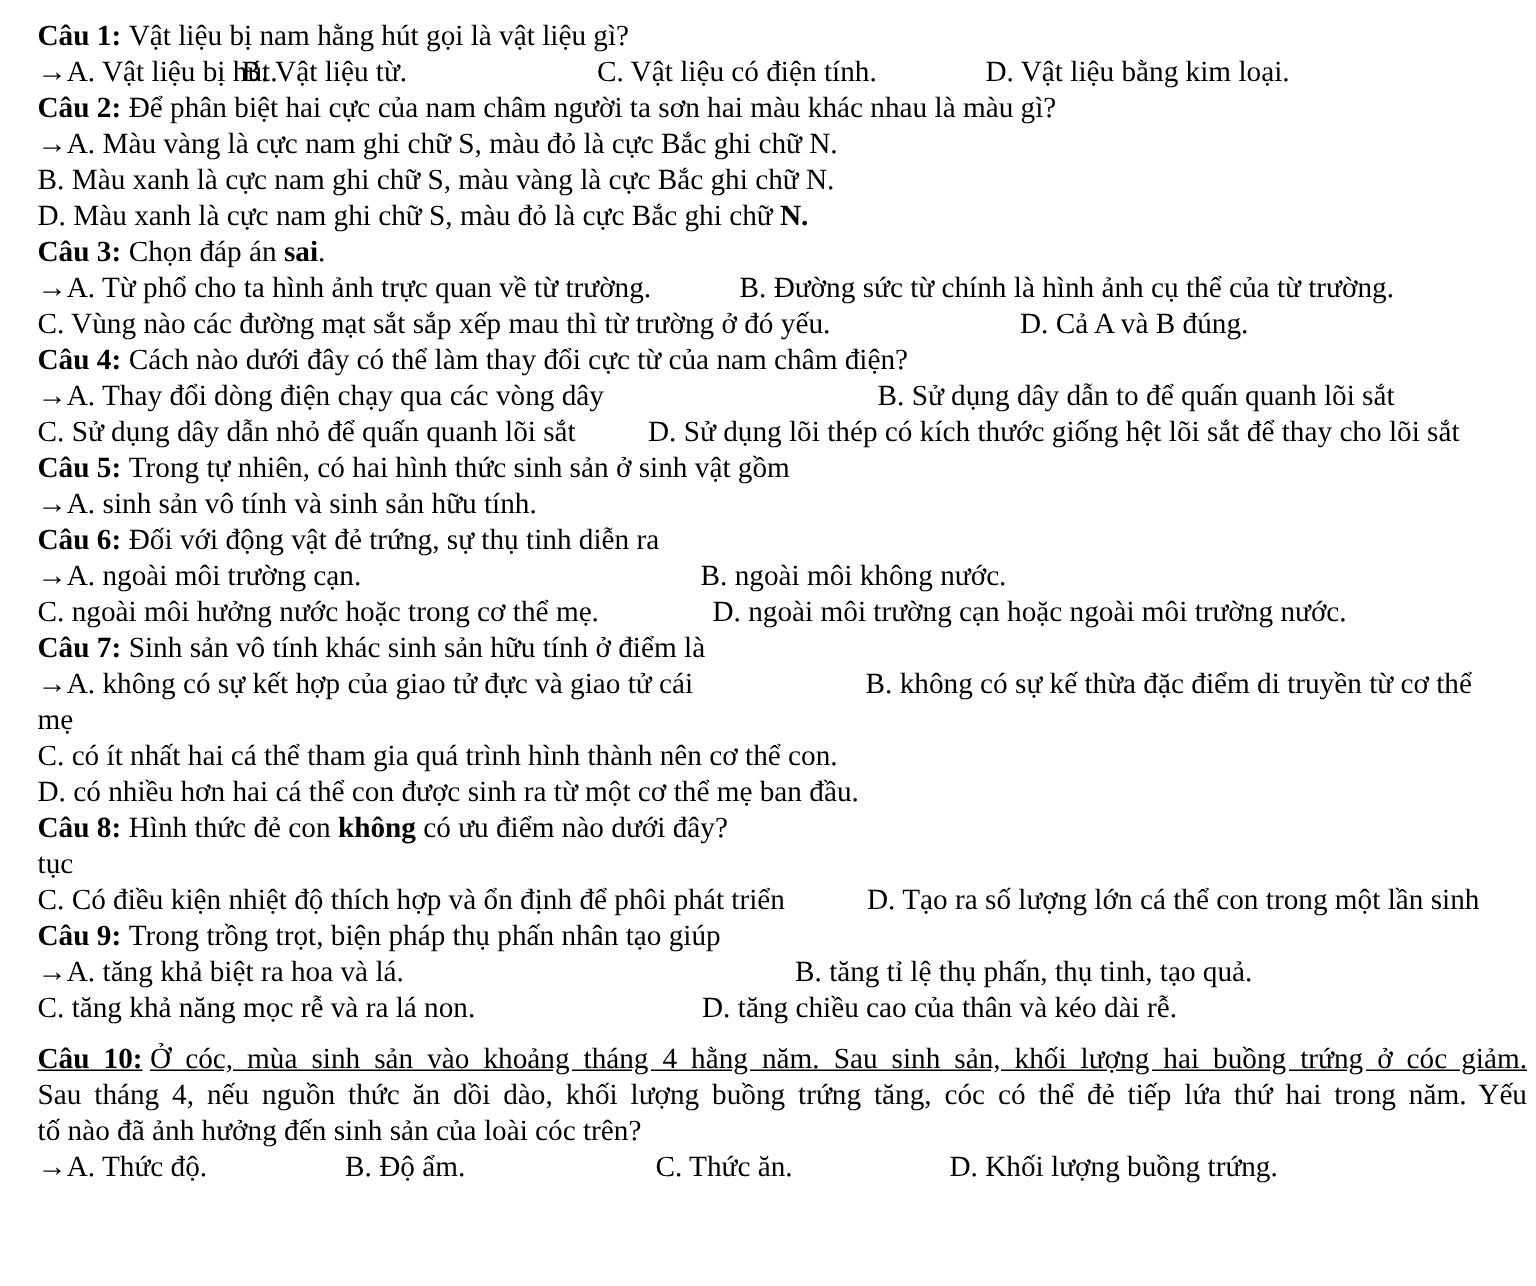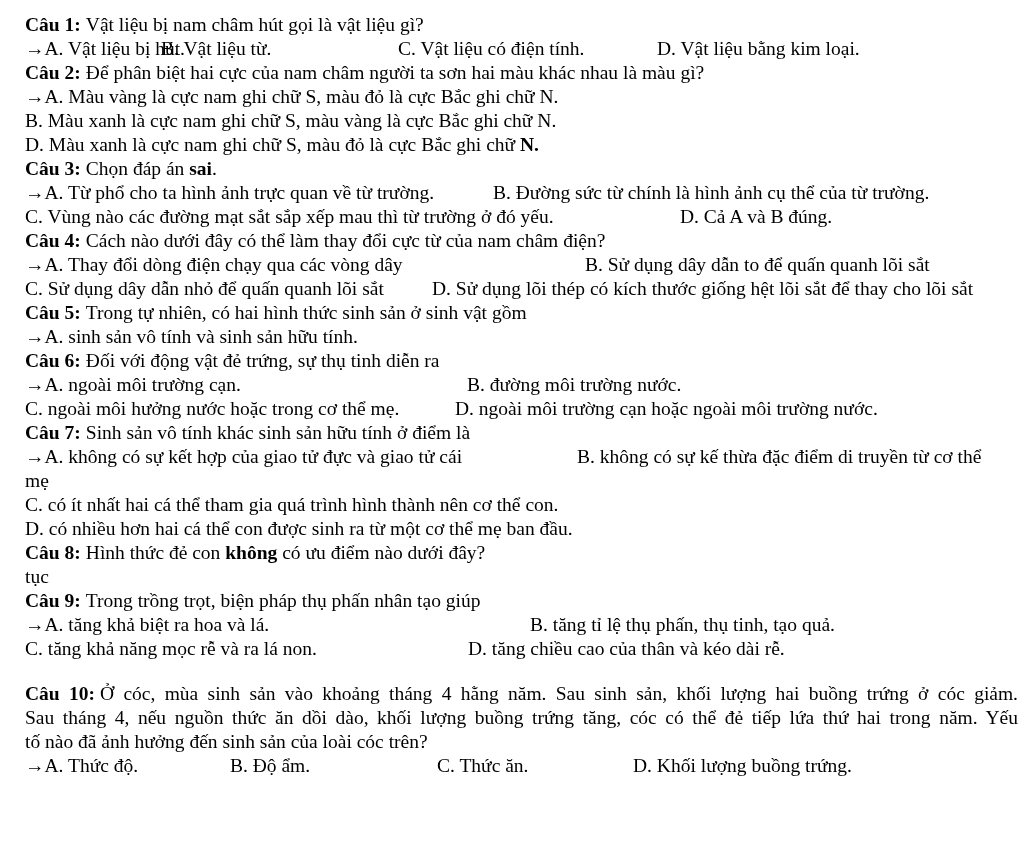--- a/index.html
+++ b/index.html
@@ -7,59 +7,60 @@
     width: 1024px; height: 857px;
     font-family: "Liberation Serif", "DejaVu Serif", serif;
     font-size: 19.5px; line-height: 24px; color: #000000;
     overflow: hidden;
   }
   .doc { padding: 13px 6px 0 25px; position: relative; }
   .line { position: relative; height: 24px; white-space: nowrap; }
   .seg  { position: absolute; top: 0; white-space: nowrap; }
   .b    { font-weight: bold; }
   .lbl  { font-weight: bold; margin-right: 5px; }
-  .gap-before { margin-top: 21px; }
+  .gap-before { margin-top: 10px; text-decoration: underline; }
   .just { width: 993px; text-align: justify; text-align-last: justify; }
 </style>
 </head>
 <body>
 
 <div class="doc">
 
-  <div class="line"><span class="lbl">Câu 1:</span><span>Vật liệu bị nam châm hút gọi là vật liệu gì?</span></div>
+  <div class="line"><span class="lbl">Câu 1:</span><span>Vật liệu bị nam hằng hút gọi là vật liệu gì?</span></div>
   <div class="line"><span>→A. Vật liệu bị hút.</span><span class="seg" style="left:136px">B. Vật liệu từ.</span><span class="seg" style="left:373px">C. Vật liệu có điện tính.</span><span class="seg" style="left:632px">D. Vật liệu bằng kim loại.</span></div>
 
   <div class="line"><span class="lbl">Câu 2:</span><span>Để phân biệt hai cực của nam châm người ta sơn hai màu khác nhau là màu gì?</span></div>
   <div class="line"><span>→A. Màu vàng là cực nam ghi chữ S, màu đỏ là cực Bắc ghi chữ N.</span></div>
   <div class="line"><span>B. Màu xanh là cực nam ghi chữ S, màu vàng là cực Bắc ghi chữ N.</span></div>
   <div class="line"><span>D. Màu xanh là cực nam ghi chữ S, màu đỏ là cực Bắc ghi chữ </span><span class="b">N.</span></div>
 
   <div class="line"><span class="lbl">Câu 3:</span><span>Chọn đáp án </span><span class="b">sai</span><span>.</span></div>
   <div class="line"><span>→A. Từ phổ cho ta hình ảnh trực quan về từ trường.</span><span class="seg" style="left:468px">B. Đường sức từ chính là hình ảnh cụ thể của từ trường.</span></div>
   <div class="line"><span>C. Vùng nào các đường mạt sắt sắp xếp mau thì từ trường ở đó yếu.</span><span class="seg" style="left:655px">D. Cả A và B đúng.</span></div>
 
   <div class="line"><span class="lbl">Câu 4:</span><span>Cách nào dưới đây có thể làm thay đổi cực từ của nam châm điện?</span></div>
   <div class="line"><span>→A. Thay đổi dòng điện chạy qua các vòng dây</span><span class="seg" style="left:560px">B. Sử dụng dây dẫn to để quấn quanh lõi sắt</span></div>
   <div class="line"><span>C. Sử dụng dây dẫn nhỏ để quấn quanh lõi sắt</span><span class="seg" style="left:407px">D. Sử dụng lõi thép có kích thước giống hệt lõi sắt để thay cho lõi sắt</span></div>
 
   <div class="line"><span class="lbl">Câu 5:</span><span>Trong tự nhiên, có hai hình thức sinh sản ở sinh vật gồm</span></div>
   <div class="line"><span>→A. sinh sản vô tính và sinh sản hữu tính.</span></div>
 
   <div class="line"><span class="lbl">Câu 6:</span><span>Đối với động vật đẻ trứng, sự thụ tinh diễn ra</span></div>
-  <div class="line"><span>→A. ngoài môi trường cạn.</span><span class="seg" style="left:442px">B. đường môi trường nước.</span></div>
-  <div class="line"><span>C. ngoài môi hưởng nước hoặc trong cơ thể mẹ.</span><span class="seg" style="left:430px">D. ngoài môi trường cạn hoặc ngoài môi trường nước.</span></div>
+  <div class="line"><span>→A. ngoài môi trường cạn.</span><span class="seg" style="left:442px">B. ngoài môi không nước.</span></div>
+  <div class="line"><span>C. ngoài môi hưởng nước hoặc trong cơ thể mẹ.</span><span class="seg" style="left:450px">D. ngoài môi trường cạn hoặc ngoài môi trường nước.</span></div>
 
   <div class="line"><span class="lbl">Câu 7:</span><span>Sinh sản vô tính khác sinh sản hữu tính ở điểm là</span></div>
   <div class="line"><span>→A. không có sự kết hợp của giao tử đực và giao tử cái</span><span class="seg" style="left:552px">B. không có sự kế thừa đặc điểm di truyền từ cơ thể</span></div>
   <div class="line"><span>mẹ</span></div>
   <div class="line"><span>C. có ít nhất hai cá thể tham gia quá trình hình thành nên cơ thể con.</span></div>
   <div class="line"><span>D. có nhiều hơn hai cá thể con được sinh ra từ một cơ thể mẹ ban đầu.</span></div>
 
   <div class="line"><span class="lbl">Câu 8:</span><span>Hình thức đẻ con </span><span class="b">không</span><span> có ưu điểm nào dưới đây?</span></div>
   <div class="line"><span>tục</span></div>
+  <div class="line"><span>C. Có điều kiện nhiệt độ thích hợp và ổn định để phôi phát triển</span><span class="seg" style="left:553px">D. Tạo ra số lượng lớn cá thể con trong một lần sinh</span></div>
 
   <div class="line"><span class="lbl">Câu 9:</span><span>Trong trồng trọt, biện pháp thụ phấn nhân tạo giúp</span></div>
   <div class="line"><span>→A. tăng khả biệt ra hoa và lá.</span><span class="seg" style="left:505px">B. tăng tỉ lệ thụ phấn, thụ tinh, tạo quả.</span></div>
   <div class="line"><span>C. tăng khả năng mọc rễ và ra lá non.</span><span class="seg" style="left:443px">D. tăng chiều cao của thân và kéo dài rễ.</span></div>
 
   <div class="line gap-before just"><span class="lbl">Câu 10:</span><span>Ở cóc, mùa sinh sản vào khoảng tháng 4 hằng năm. Sau sinh sản, khối lượng hai buồng trứng ở cóc giảm.</span></div>
   <div class="line just"><span>Sau tháng 4, nếu nguồn thức ăn dồi dào, khối lượng buồng trứng tăng, cóc có thể đẻ tiếp lứa thứ hai trong năm. Yếu</span></div>
   <div class="line"><span>tố nào đã ảnh hưởng đến sinh sản của loài cóc trên?</span></div>
   <div class="line"><span>→A. Thức độ.</span><span class="seg" style="left:205px">B. Độ ẩm.</span><span class="seg" style="left:412px">C. Thức ăn.</span><span class="seg" style="left:608px">D. Khối lượng buồng trứng.</span></div>
 

